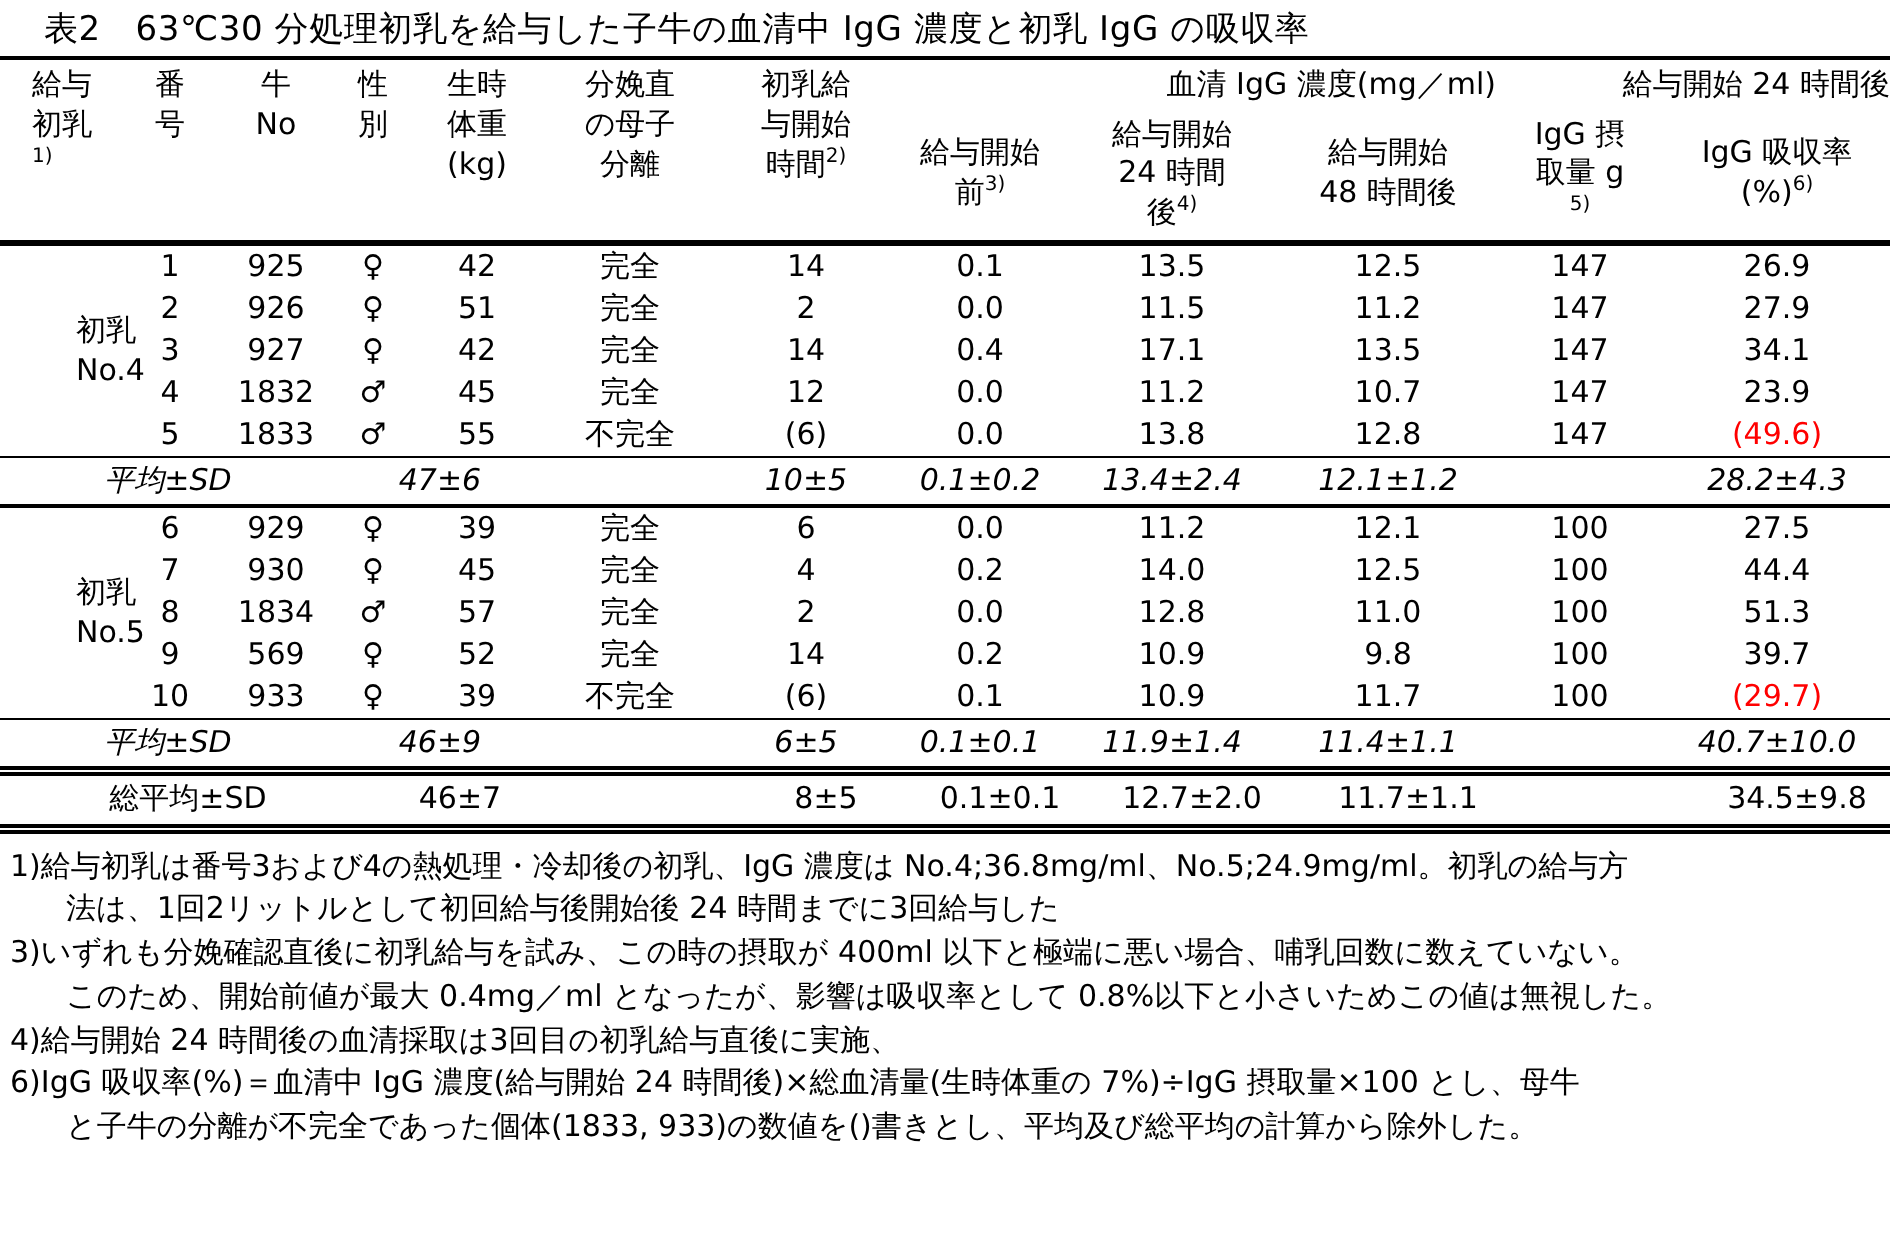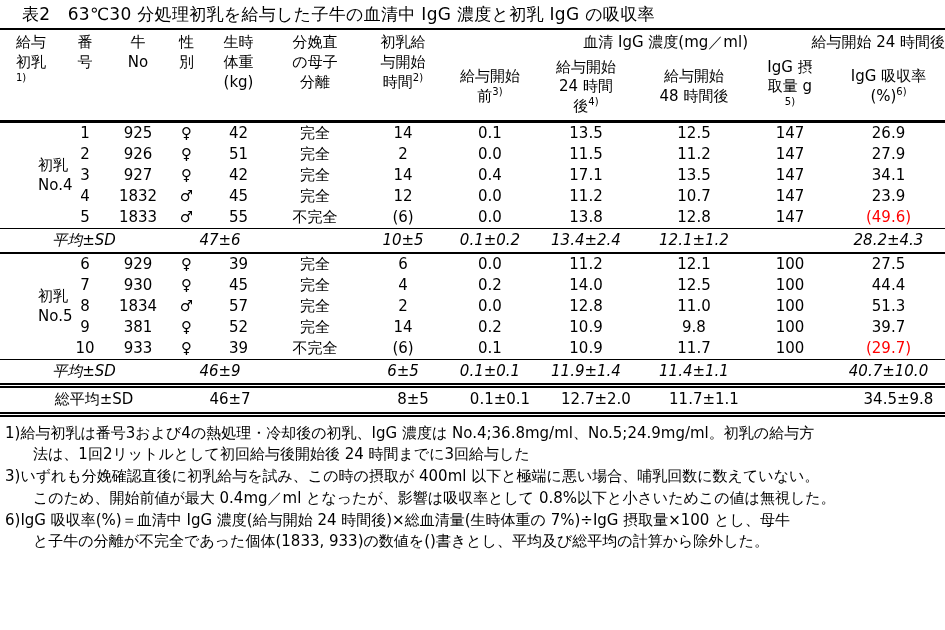--- a/index.html
+++ b/index.html
@@ -234,21 +234,21 @@
         <td>完全</td>
         <td>2</td>
         <td>0.0</td>
         <td>12.8</td>
         <td>11.0</td>
         <td>100</td>
         <td>51.3</td>
       </tr>
       <tr>
         <td>9</td>
-        <td>381</td>
+        <td>569</td>
         <td>♀</td>
         <td>52</td>
         <td>完全</td>
         <td>14</td>
         <td>0.2</td>
         <td>10.9</td>
         <td>9.8</td>
         <td>100</td>
         <td>39.7</td>
       </tr>
@@ -286,14 +286,15 @@
         <td>11.7±1.1</td>
         <td></td>
         <td>34.5±9.8</td>
       </tr>
     </tbody>
 </table>
 
 <div class="footnotes">
   <div class="fn">1)給与初乳は番号3および4の熱処理・冷却後の初乳、IgG 濃度は No.4;36.8mg/ml、No.5;24.9mg/ml。初乳の給与方<br>法は、1回2リットルとして初回給与後開始後 24 時間までに3回給与した</div>
   <div class="fn">3)いずれも分娩確認直後に初乳給与を試み、この時の摂取が 400ml 以下と極端に悪い場合、哺乳回数に数えていない。<br>このため、開始前値が最大 0.4mg／ml となったが、影響は吸収率として 0.8%以下と小さいためこの値は無視した。</div>
+  <div class="fn">4)給与開始 24 時間後の血清採取は3回目の初乳給与直後に実施、</div>
   <div class="fn">6)IgG 吸収率(%)＝血清中 IgG 濃度(給与開始 24 時間後)×総血清量(生時体重の 7%)÷IgG 摂取量×100 とし、母牛<br>と子牛の分離が不完全であった個体(1833, 933)の数値を()書きとし、平均及び総平均の計算から除外した。</div>
 </div>
 
 </body></html>

